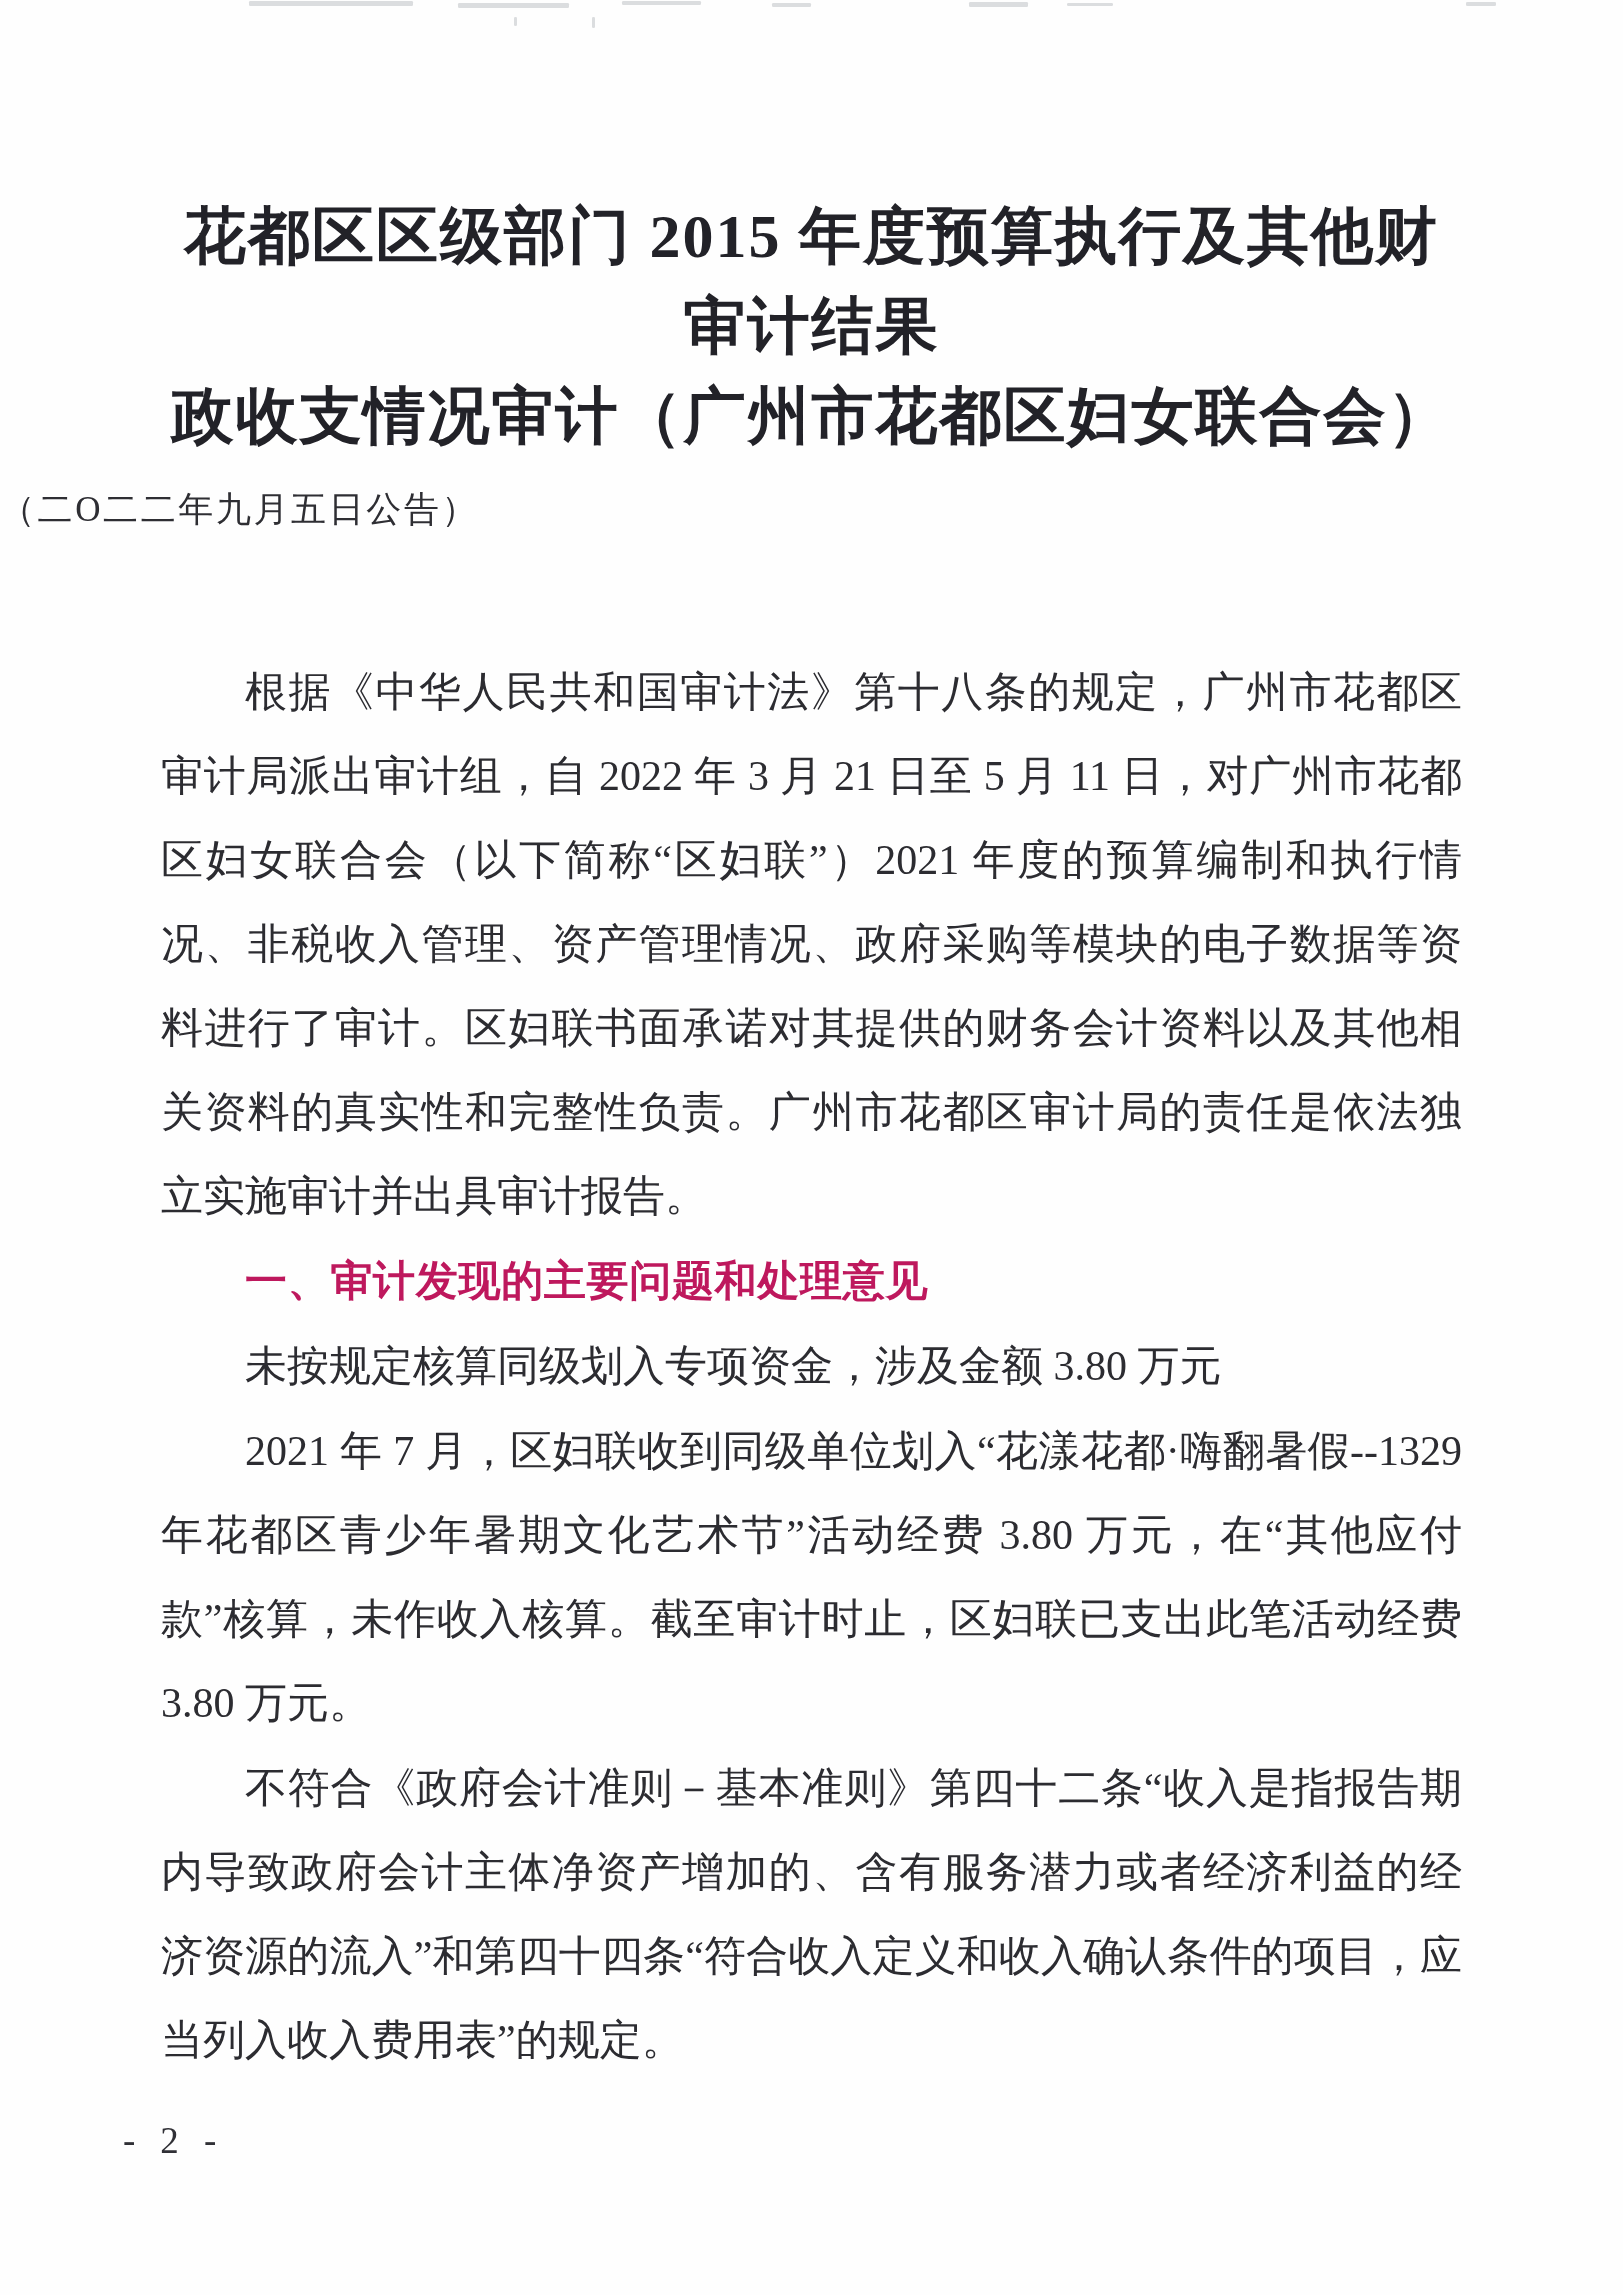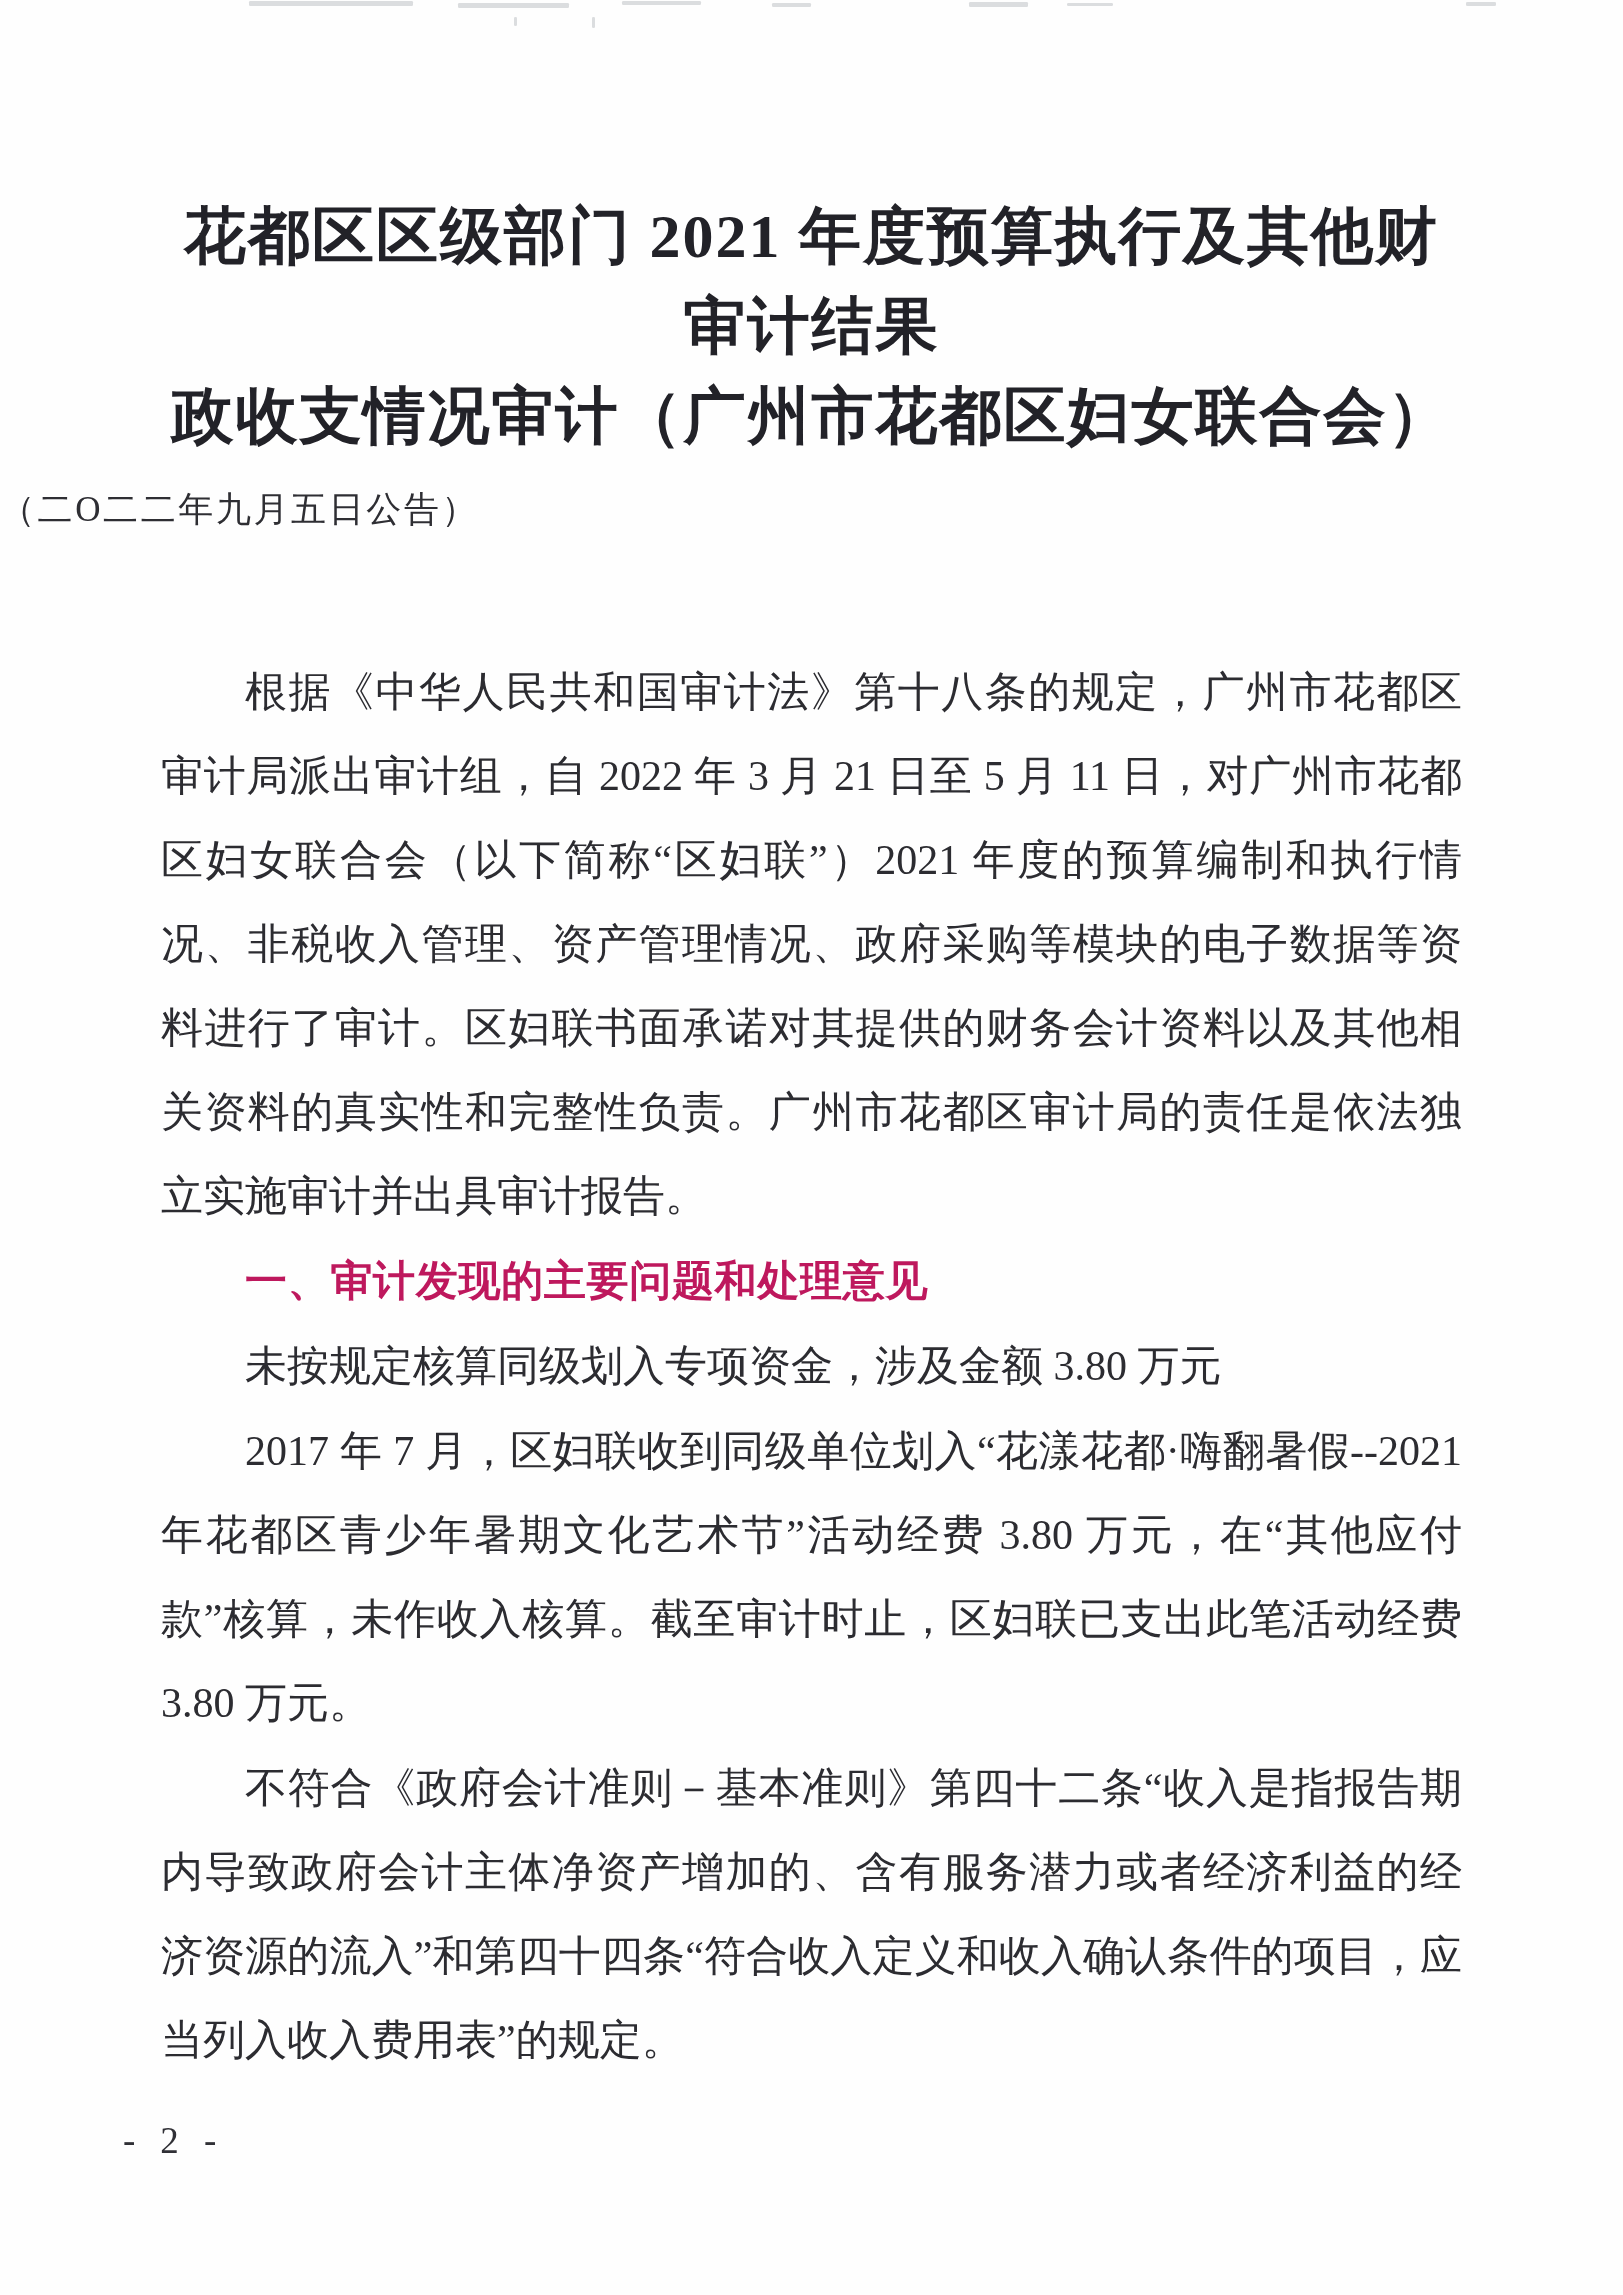--- a/index.html
+++ b/index.html
@@ -82,31 +82,31 @@
     <span class="dash" style="left:622px;  top:1.3px; width:79px; height:3.9px;"></span>
     <span class="dash" style="left:772px; top:3.3px; width:39px;  height:3.3px;"></span>
     <span class="dash" style="left:969px; top:2px; width:59px;  height:4.6px;"></span>
     <span class="dash" style="left:1067px; top:2.6px; width:46px;  height:3.9px;"></span>
     <span class="dash" style="left:1466px; top:2px; width:29.5px;  height:3.9px;"></span>
     <span class="dash" style="left:514px;  top:17px; width:2.6px;  height:9.2px;"></span>
     <span class="dash" style="left:592px;  top:17px; width:2.6px;  height:10.5px;"></span>
   </div>
 
   <h1 class="doc-title">
-    <span class="title-line">花都区区级部门 2021 年度预算执行及其他财</span>
+    <span class="title-line">花都区区级部门 2015 年度预算执行及其他财</span>
     <span class="title-line">审计结果</span>
     <span class="title-line">政收支情况审计（广州市花都区妇女联合会）</span>
   </h1>
 
   <div class="doc-subtitle">（二O二二年九月五日公告）</div>
 
   <main class="doc-body">
     <p class="para">根据《中华人民共和国审计法》第十八条的规定，广州市花都区审计局派出审计组，自 2022 年 3 月 21 日至 5 月 11 日，对广州市花都区妇女联合会（以下简称“区妇联”）2021 年度的预算编制和执行情况、非税收入管理、资产管理情况、政府采购等模块的电子数据等资料进行了审计。区妇联书面承诺对其提供的财务会计资料以及其他相关资料的真实性和完整性负责。广州市花都区审计局的责任是依法独立实施审计并出具审计报告。</p>
     <p class="para para--heading">一、审计发现的主要问题和处理意见</p>
     <p class="para">未按规定核算同级划入专项资金，涉及金额 3.80 万元</p>
-    <p class="para">2017 年 7 月，区妇联收到同级单位划入“花漾花都·嗨翻暑假--2021 年花都区青少年暑期文化艺术节”活动经费 3.80 万元，在“其他应付款”核算，未作收入核算。截至审计时止，区妇联已支出此笔活动经费 3.80 万元。</p>
+    <p class="para">2021 年 7 月，区妇联收到同级单位划入“花漾花都·嗨翻暑假--1329 年花都区青少年暑期文化艺术节”活动经费 3.80 万元，在“其他应付款”核算，未作收入核算。截至审计时止，区妇联已支出此笔活动经费 3.80 万元。</p>
     <p class="para">不符合《政府会计准则－基本准则》第四十二条“收入是指报告期内导致政府会计主体净资产增加的、含有服务潜力或者经济利益的经济资源的流入”和第四十四条“符合收入定义和收入确认条件的项目，应当列入收入费用表”的规定。</p>
   </main>
 
   <footer class="page-number">- 2 -</footer>
 
 </div>
 
 
 </body></html>

